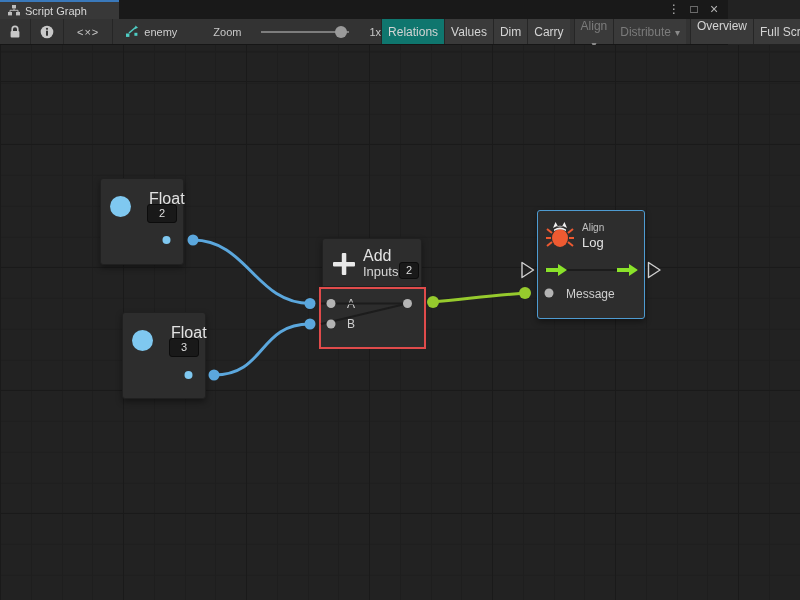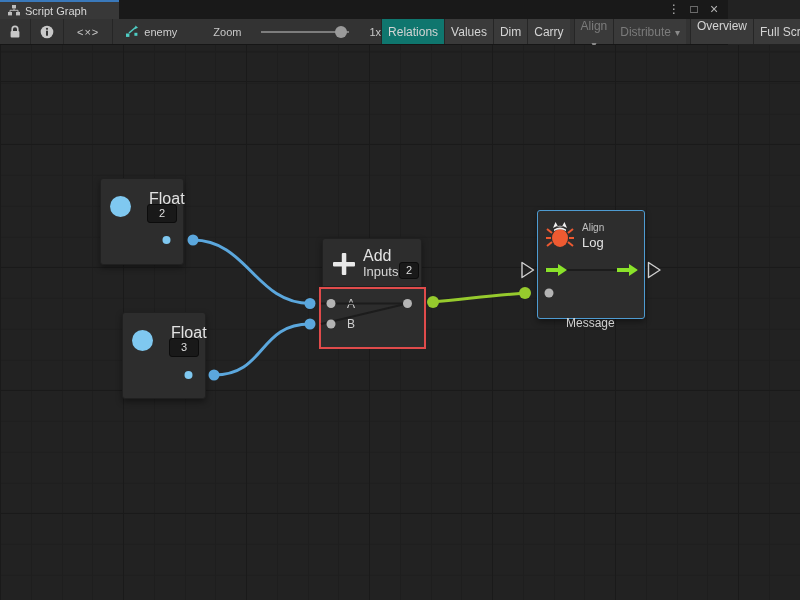--- a/index.html
+++ b/index.html
@@ -66,21 +66,21 @@
   .add-chip{left:76px;top:23px;width:20px;height:17px;line-height:15px;}
   .plus-icon{position:absolute;left:7px;top:11px;}
   .add-body{left:319px;top:242px;width:107px;height:62px;border:2px solid var(--selection-red);
     border-radius:0;box-shadow:none;background:#2d2d2d;}
   .port-label{position:absolute;font-size:12px;color:#cfcfcf;}
 
   .debug-node{left:537px;top:165px;width:108px;height:109px;border:1px solid var(--node-border-blue);}
   .debug-cat{position:absolute;left:44px;top:11px;}
   .debug-title{position:absolute;left:44px;top:24px;font-size:13px;}
   .bug-wrap{position:absolute;left:8px;top:8px;}
-  .msg-label{position:absolute;left:28px;top:76px;font-size:12px;color:#cfcfcf;margin-top:29px;}
+  .msg-label{position:absolute;left:28px;top:76px;font-size:12px;color:#cfcfcf;}
 
   .wire{fill:none;stroke-width:3;stroke-linecap:round;}
   .wire.blue{stroke:var(--wire-blue);}
   .wire.green{stroke:var(--wire-green);}
   .relation{stroke:#1c1c1c;stroke-width:2;fill:none;}
   .flow-triangle{fill:none;stroke:#cfcfcf;stroke-width:1.4;stroke-linejoin:round;}
 </style>
 </head>
 <body>
 

